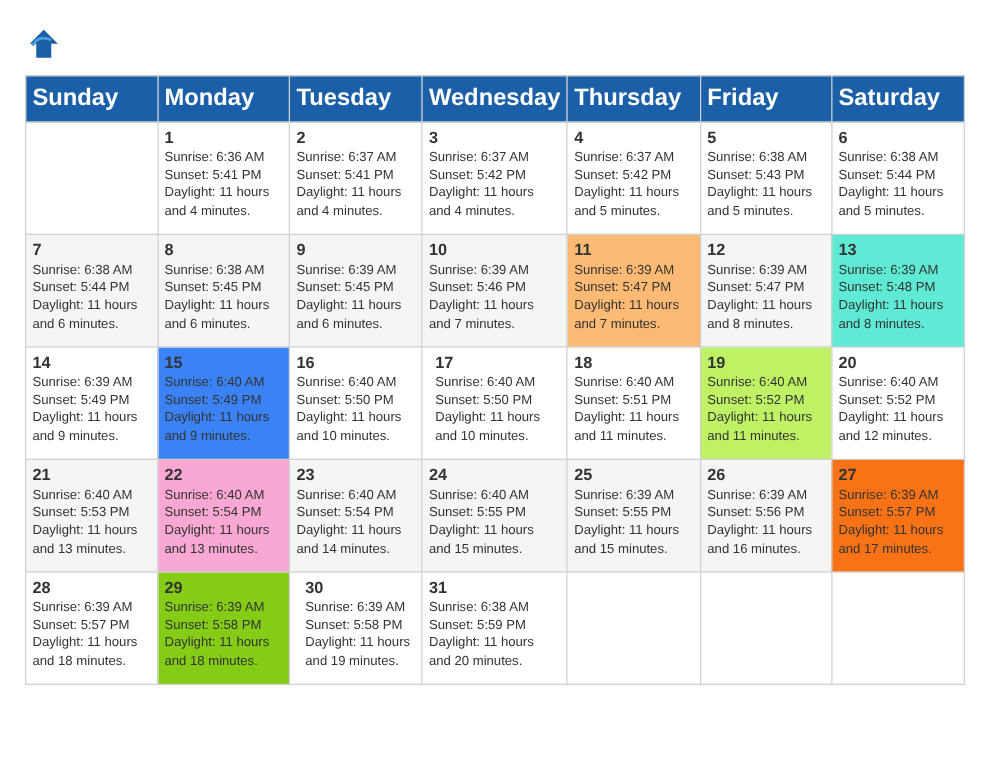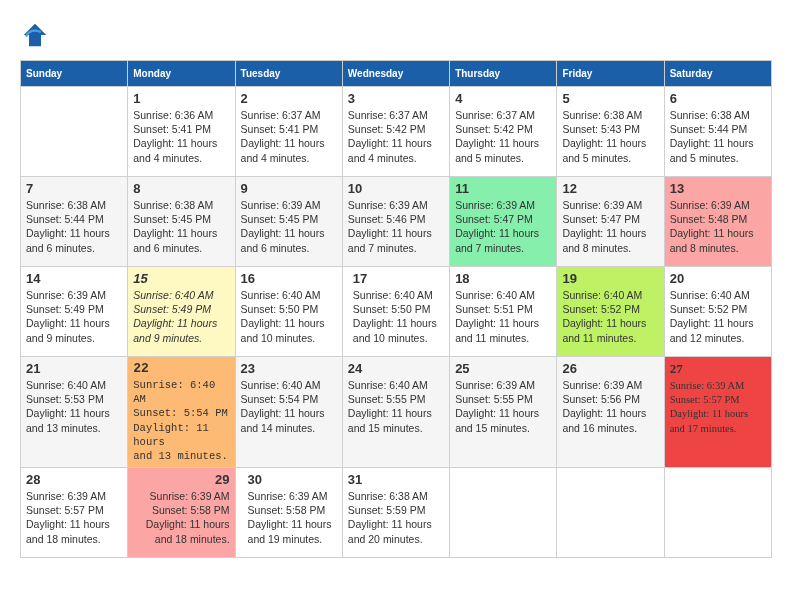--- a/index.html
+++ b/index.html
@@ -55,21 +55,21 @@
     .calendar {
       width: 100%;
       border-collapse: collapse;
       font-size: 11px;
     }
     .calendar th {
       background-color: #1a5fa8;
       color: #fff;
       padding: 7px 5px;
       text-align: left;
-      font-size: 10px;
+      font-size: 19px;
       font-weight: bold;
       border: 1px solid #ccc;
     }
     .calendar td {
       border: 1px solid #d0d0d0;
       vertical-align: top;
       padding: 4px 5px;
       width: 107px;
       min-height: 80px;
       height: 90px;
@@ -169,39 +169,39 @@
           <div class="day-info">Sunrise: 6:38 AM<br>Sunset: 5:45 PM<br>Daylight: 11 hours<br>and 6 minutes.</div>
         </td>
         <td style="background-color: rgb(245, 245, 245);">
           <div class="day-num">9</div>
           <div class="day-info">Sunrise: 6:39 AM<br>Sunset: 5:45 PM<br>Daylight: 11 hours<br>and 6 minutes.</div>
         </td>
         <td style="background-color: rgb(245, 245, 245);">
           <div class="day-num">10</div>
           <div class="day-info">Sunrise: 6:39 AM<br>Sunset: 5:46 PM<br>Daylight: 11 hours<br>and 7 minutes.</div>
         </td>
-        <td style="background-color: #86efac;">
+        <td style="background-color: #fdba74;">
           <div class="day-num">11</div>
           <div class="day-info">Sunrise: 6:39 AM<br>Sunset: 5:47 PM<br>Daylight: 11 hours<br>and 7 minutes.</div>
         </td>
         <td style="background-color: rgb(245, 245, 245);">
           <div class="day-num">12</div>
           <div class="day-info">Sunrise: 6:39 AM<br>Sunset: 5:47 PM<br>Daylight: 11 hours<br>and 8 minutes.</div>
         </td>
-        <td style="background-color: #fca5a5;">
+        <td style="background-color: #5eead4;">
           <div class="day-num">13</div>
           <div class="day-info">Sunrise: 6:39 AM<br>Sunset: 5:48 PM<br>Daylight: 11 hours<br>and 8 minutes.</div>
         </td>
       </tr>
       <tr>
         <td style="background-color: rgb(255, 255, 255);">
           <div class="day-num">14</div>
           <div class="day-info">Sunrise: 6:39 AM<br>Sunset: 5:49 PM<br>Daylight: 11 hours<br>and 9 minutes.</div>
         </td>
-        <td style="background-color: #fef9c3; font-style: italic;">
+        <td style="background-color: #3b82f6;">
           <div class="day-num">15</div>
           <div class="day-info">Sunrise: 6:40 AM<br>Sunset: 5:49 PM<br>Daylight: 11 hours<br>and 9 minutes.</div>
         </td>
         <td style="background-color: rgb(255, 255, 255);">
           <div class="day-num">16</div>
           <div class="day-info">Sunrise: 6:40 AM<br>Sunset: 5:50 PM<br>Daylight: 11 hours<br>and 10 minutes.</div>
         </td>
         <td style="background-color: rgb(255, 255, 255); padding-left: 10px;">
           <div class="day-num">17</div>
           <div class="day-info">Sunrise: 6:40 AM<br>Sunset: 5:50 PM<br>Daylight: 11 hours<br>and 10 minutes.</div>
@@ -217,51 +217,51 @@
         <td style="background-color: rgb(255, 255, 255);">
           <div class="day-num">20</div>
           <div class="day-info">Sunrise: 6:40 AM<br>Sunset: 5:52 PM<br>Daylight: 11 hours<br>and 12 minutes.</div>
         </td>
       </tr>
       <tr>
         <td style="background-color: rgb(245, 245, 245);">
           <div class="day-num">21</div>
           <div class="day-info">Sunrise: 6:40 AM<br>Sunset: 5:53 PM<br>Daylight: 11 hours<br>and 13 minutes.</div>
         </td>
-        <td style="background-color: #fdba74; font-family: Liberation Mono, monospace;">
+        <td style="background-color: #f9a8d4;">
           <div class="day-num">22</div>
           <div class="day-info">Sunrise: 6:40 AM<br>Sunset: 5:54 PM<br>Daylight: 11 hours<br>and 13 minutes.</div>
         </td>
         <td style="background-color: rgb(245, 245, 245);">
           <div class="day-num">23</div>
           <div class="day-info">Sunrise: 6:40 AM<br>Sunset: 5:54 PM<br>Daylight: 11 hours<br>and 14 minutes.</div>
         </td>
         <td style="background-color: rgb(245, 245, 245);">
           <div class="day-num">24</div>
           <div class="day-info">Sunrise: 6:40 AM<br>Sunset: 5:55 PM<br>Daylight: 11 hours<br>and 15 minutes.</div>
         </td>
         <td style="background-color: rgb(245, 245, 245);">
           <div class="day-num">25</div>
           <div class="day-info">Sunrise: 6:39 AM<br>Sunset: 5:55 PM<br>Daylight: 11 hours<br>and 15 minutes.</div>
         </td>
         <td style="background-color: rgb(245, 245, 245);">
           <div class="day-num">26</div>
           <div class="day-info">Sunrise: 6:39 AM<br>Sunset: 5:56 PM<br>Daylight: 11 hours<br>and 16 minutes.</div>
         </td>
-        <td style="background-color: #ef4444; font-family: Liberation Serif, serif;">
+        <td style="background-color: #f97316;">
           <div class="day-num">27</div>
           <div class="day-info">Sunrise: 6:39 AM<br>Sunset: 5:57 PM<br>Daylight: 11 hours<br>and 17 minutes.</div>
         </td>
       </tr>
       <tr>
         <td style="background-color: rgb(255, 255, 255);">
           <div class="day-num">28</div>
           <div class="day-info">Sunrise: 6:39 AM<br>Sunset: 5:57 PM<br>Daylight: 11 hours<br>and 18 minutes.</div>
         </td>
-        <td style="background-color: #fca5a5; text-align: right;">
+        <td style="background-color: #84cc16;">
           <div class="day-num">29</div>
           <div class="day-info">Sunrise: 6:39 AM<br>Sunset: 5:58 PM<br>Daylight: 11 hours<br>and 18 minutes.</div>
         </td>
         <td style="background-color: rgb(255, 255, 255); padding-left: 12px;">
           <div class="day-num">30</div>
           <div class="day-info">Sunrise: 6:39 AM<br>Sunset: 5:58 PM<br>Daylight: 11 hours<br>and 19 minutes.</div>
         </td>
         <td style="background-color: rgb(255, 255, 255);">
           <div class="day-num">31</div>
           <div class="day-info">Sunrise: 6:38 AM<br>Sunset: 5:59 PM<br>Daylight: 11 hours<br>and 20 minutes.</div>

